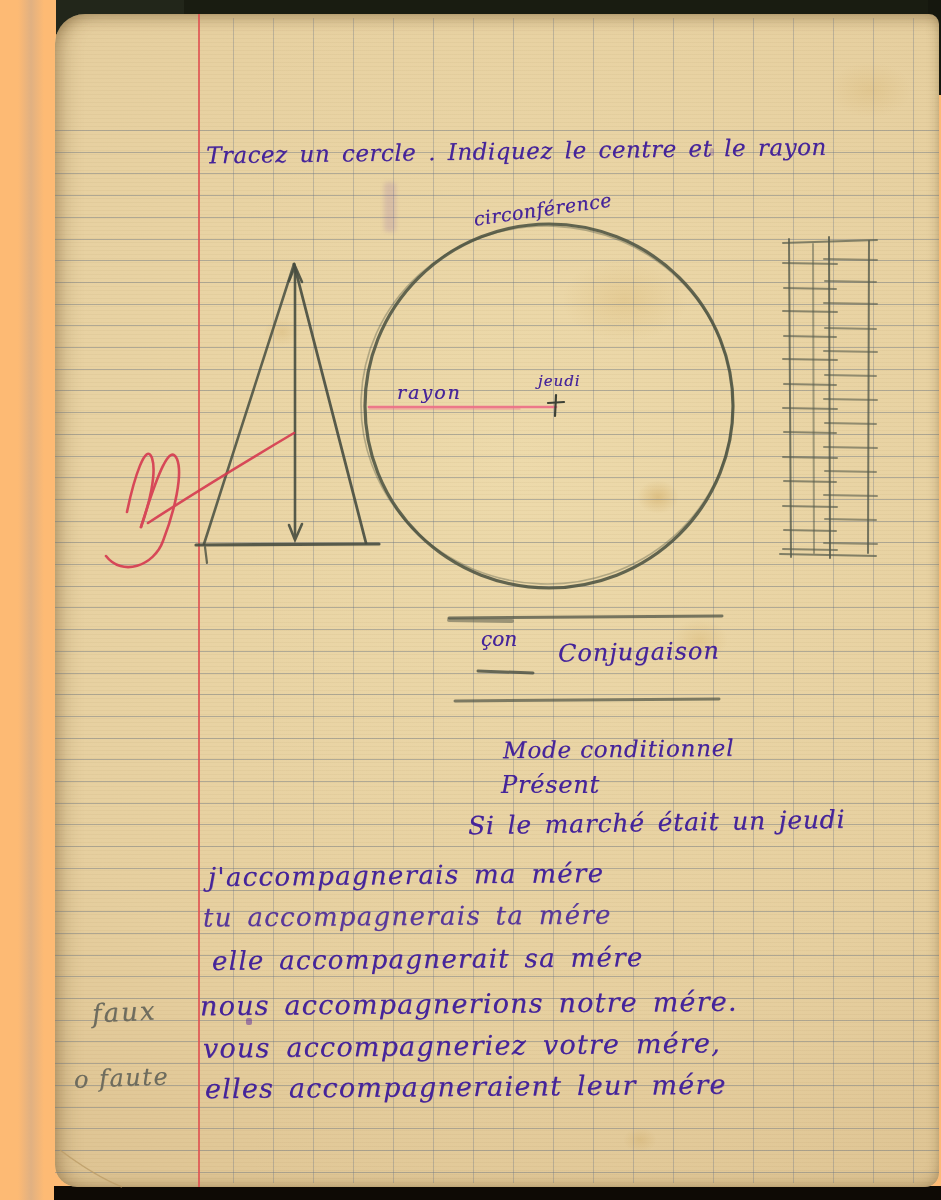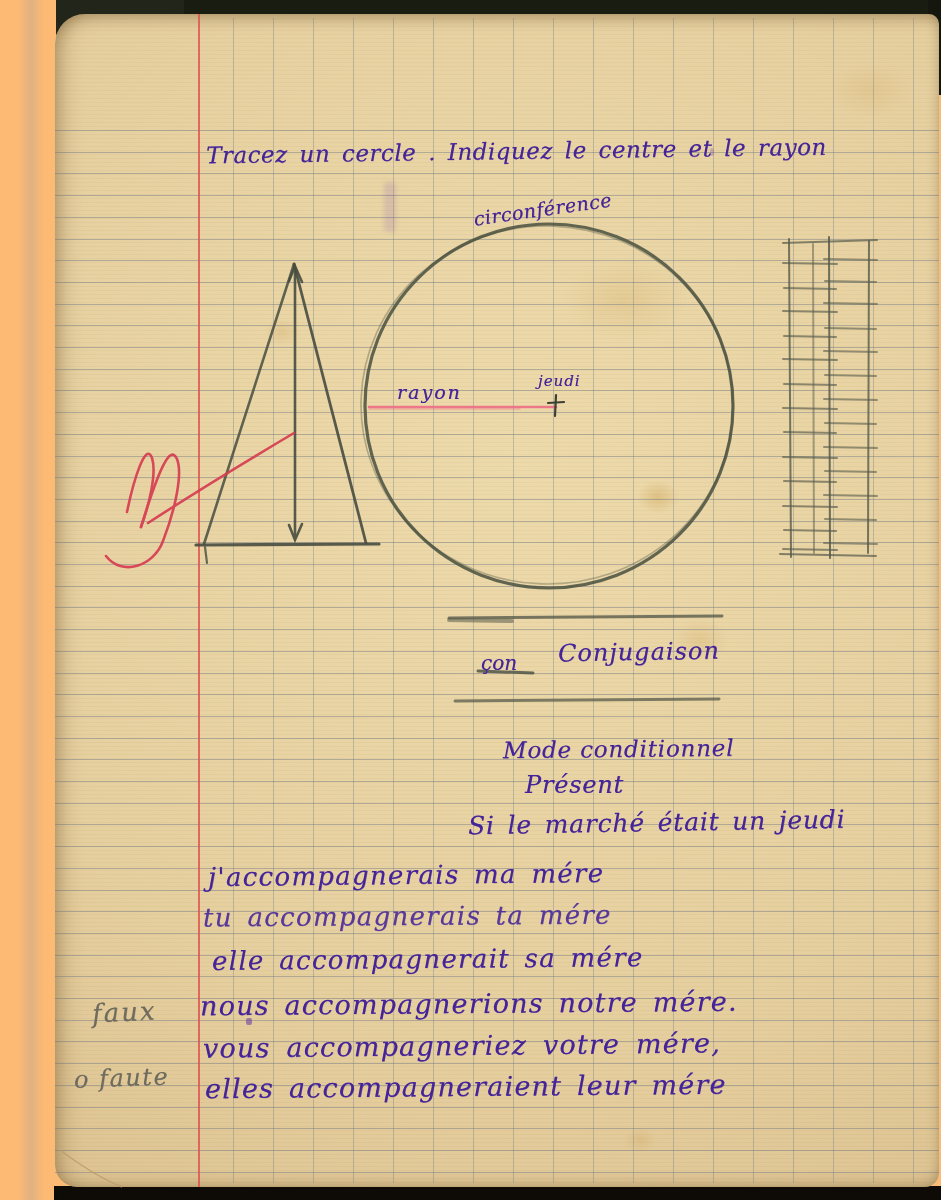--- a/index.html
+++ b/index.html
@@ -124,25 +124,25 @@
   <div class="smudge" style="left:384px;top:182px;width:12px;height:50px;"></div>
   <div class="inkdot" style="left:246px;top:1018px;width:6px;height:7px;"></div>
   <div class="inkdot" style="left:710px;top:148px;width:4px;height:8px;opacity:.45;"></div>
 
   <div class="txt" style="left:206px;top:138px;font-size:23px;letter-spacing:.5px;word-spacing:4px;transform:rotate(-0.8deg);">Tracez un cercle . Indiquez le centre et le rayon</div>
 
   <div class="txt" style="left:473px;top:198px;font-size:19px;letter-spacing:.5px;transform:rotate(-8deg);">circonférence</div>
   <div class="txt" style="left:397px;top:381px;font-size:19px;letter-spacing:2px;">rayon</div>
   <div class="txt" style="left:538px;top:372px;font-size:15px;letter-spacing:1px;">jeudi</div>
 
-  <div class="txt" style="left:481px;top:651px;font-size:20px;">çon</div>
+  <div class="txt" style="left:481px;top:627px;font-size:20px;">çon</div>
   <div class="txt" style="left:558px;top:638px;font-size:24px;letter-spacing:1px;transform:rotate(-1deg);">Conjugaison</div>
 
   <div class="txt" style="left:503px;top:736px;font-size:23px;letter-spacing:.8px;transform:rotate(-0.6deg);">Mode conditionnel</div>
-  <div class="txt" style="left:501px;top:771px;font-size:24px;letter-spacing:.8px;margin-left:24px;">Présent</div>
+  <div class="txt" style="left:501px;top:771px;font-size:24px;letter-spacing:.8px;">Présent</div>
   <div class="txt" style="left:468px;top:808px;font-size:25px;letter-spacing:.8px;word-spacing:4px;transform:rotate(-1deg);">Si le marché était un jeudi</div>
 
   <div class="txt" style="left:208px;top:860px;font-size:26px;letter-spacing:1.3px;word-spacing:5px;transform:rotate(-0.6deg);">j'accompagnerais ma mére</div>
   <div class="txt" style="left:203px;top:901px;font-size:26px;letter-spacing:1.3px;word-spacing:5px;opacity:.88;transform:rotate(-0.4deg);">tu accompagnerais ta mére</div>
   <div class="txt" style="left:212px;top:944px;font-size:26px;letter-spacing:1.3px;word-spacing:5px;transform:rotate(-0.5deg);">elle accompagnerait sa mére</div>
   <div class="txt" style="left:200px;top:988px;font-size:27px;letter-spacing:1.2px;word-spacing:5px;transform:rotate(-0.5deg);">nous accompagnerions notre mére.</div>
   <div class="txt" style="left:203px;top:1030px;font-size:27px;letter-spacing:1.2px;word-spacing:6px;transform:rotate(-0.6deg);">vous accompagneriez votre mére,</div>
   <div class="txt" style="left:205px;top:1071px;font-size:27px;letter-spacing:1.2px;word-spacing:5px;transform:rotate(-0.5deg);">elles accompagneraient leur mére</div>
 
   <div class="txt pencil-txt" style="left:92px;top:997px;font-size:26px;letter-spacing:2px;transform:rotate(-3deg);">faux</div>

